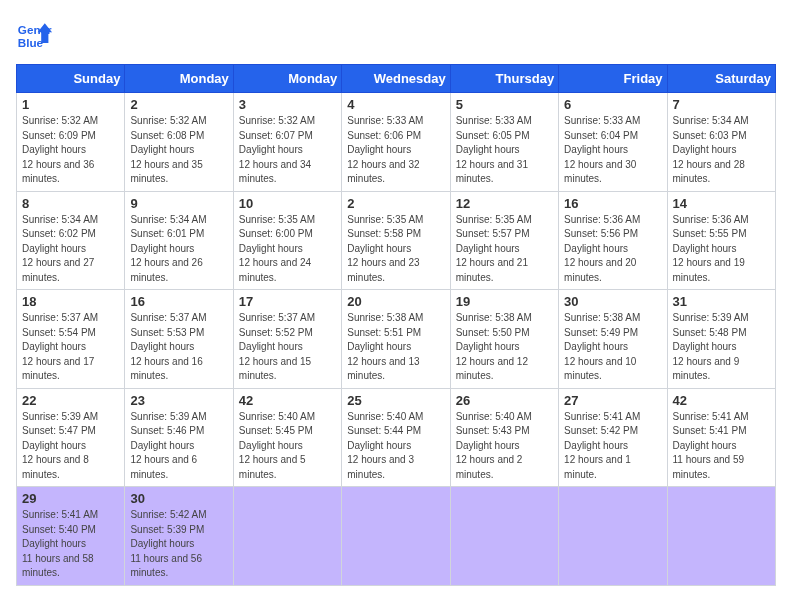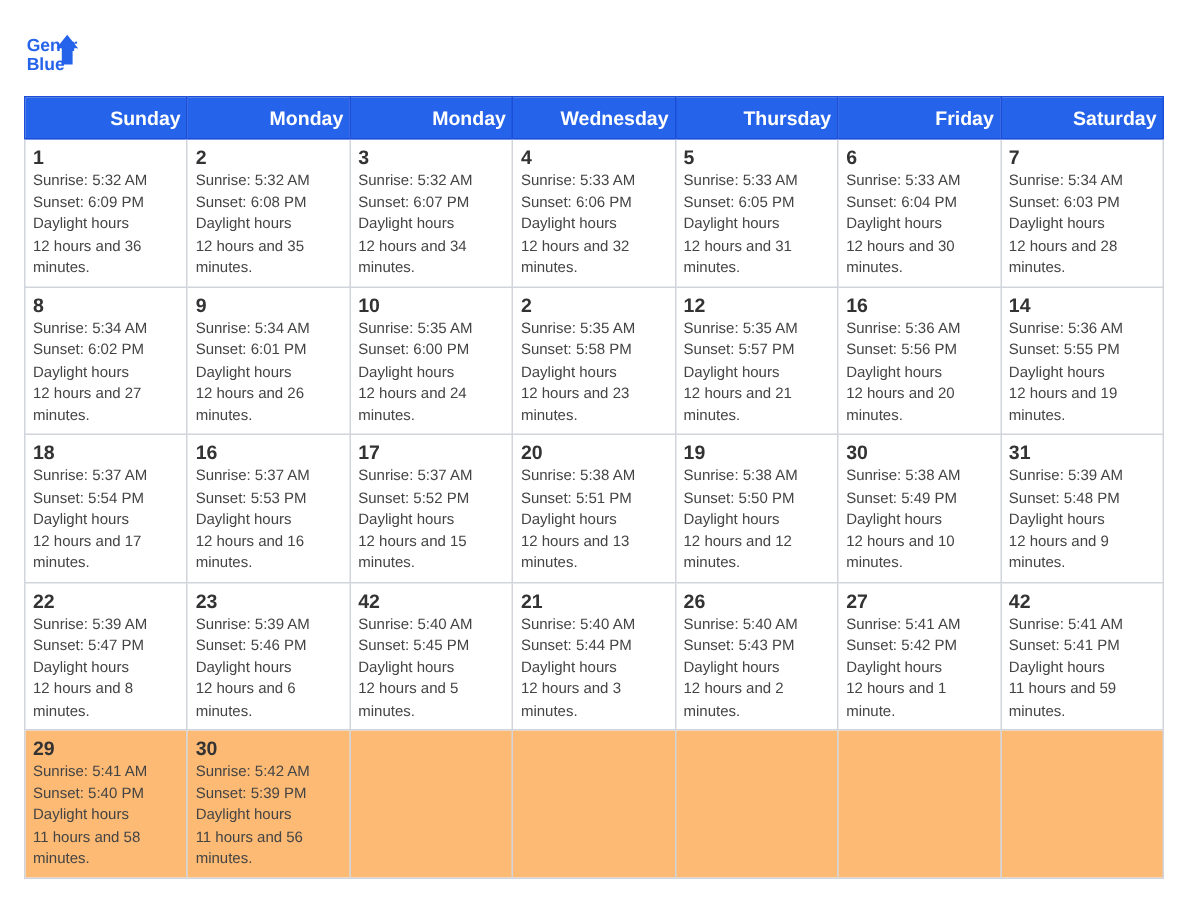--- a/index.html
+++ b/index.html
@@ -58,21 +58,21 @@
       font-size: 10.5px;
       color: #333;
       background: #fff;
       min-height: 80px;
       height: 85px;
     }
     .calendar-table td.empty {
       background: #f3f4f6;
     }
     .calendar-table tr:last-child td {
-      background: #fdba74;
+      background: #c4b5fd;
     }
     .day-number {
       font-size: 13px;
       font-weight: bold;
       display: block;
       margin-bottom: 2px;
     }
     .day-info {
       font-size: 10px;
       line-height: 1.45;
@@ -326,21 +326,21 @@
         <td>
         <span class="day-number">42</span>
         <div class="day-info">
           Sunrise: 5:40 AM<br>
           Sunset: 5:45 PM<br>
           Daylight hours<br>
           12 hours and 5 minutes.
         </div>
       </td>
         <td>
-        <span class="day-number">21</span>
+        <span class="day-number">25</span>
         <div class="day-info">
           Sunrise: 5:40 AM<br>
           Sunset: 5:44 PM<br>
           Daylight hours<br>
           12 hours and 3 minutes.
         </div>
       </td>
         <td>
         <span class="day-number">26</span>
         <div class="day-info">

